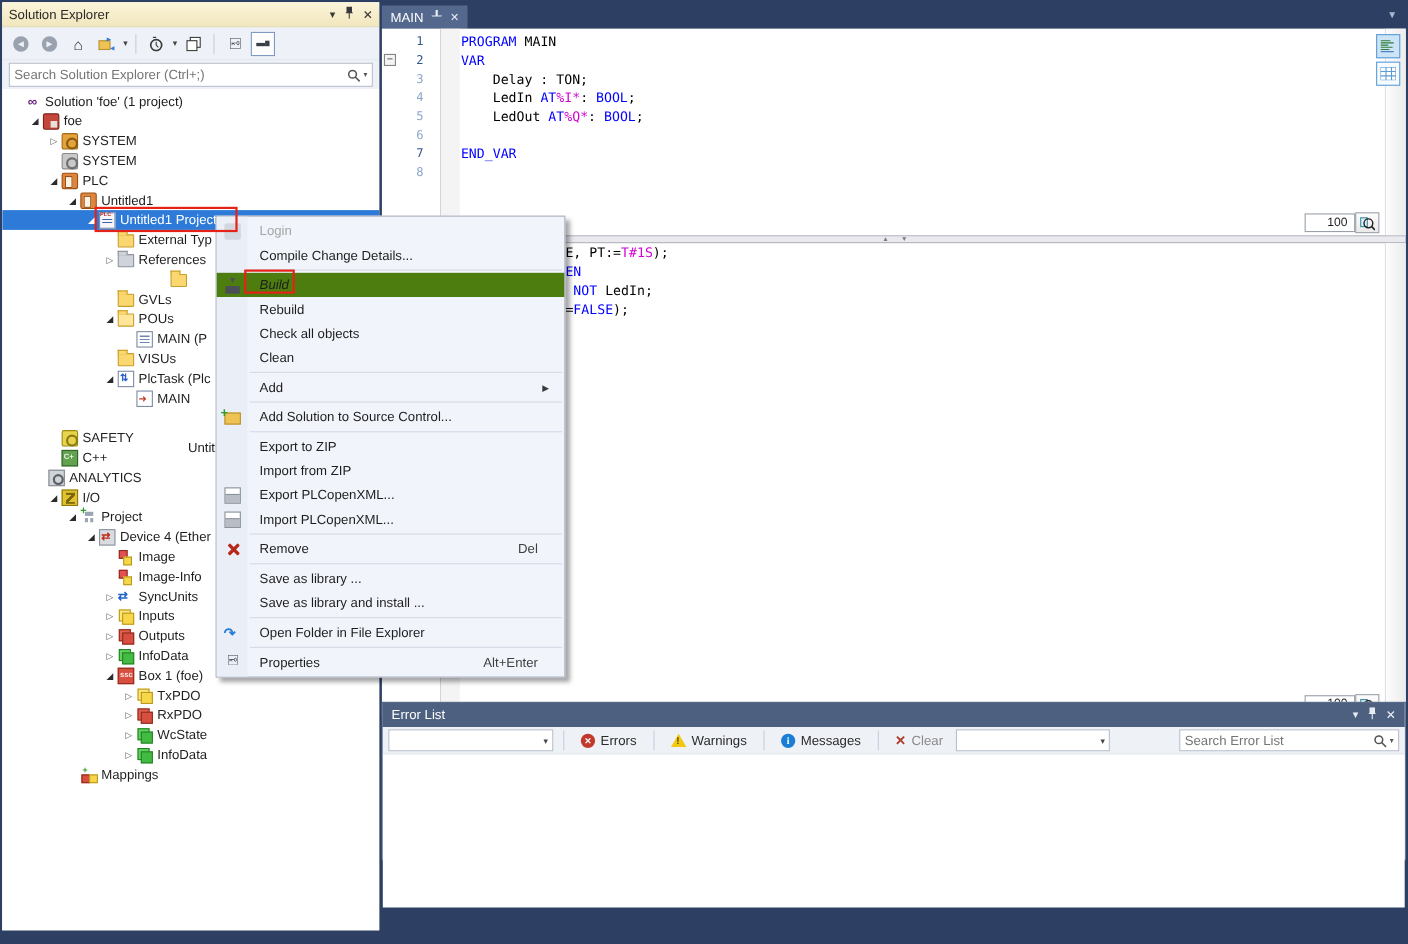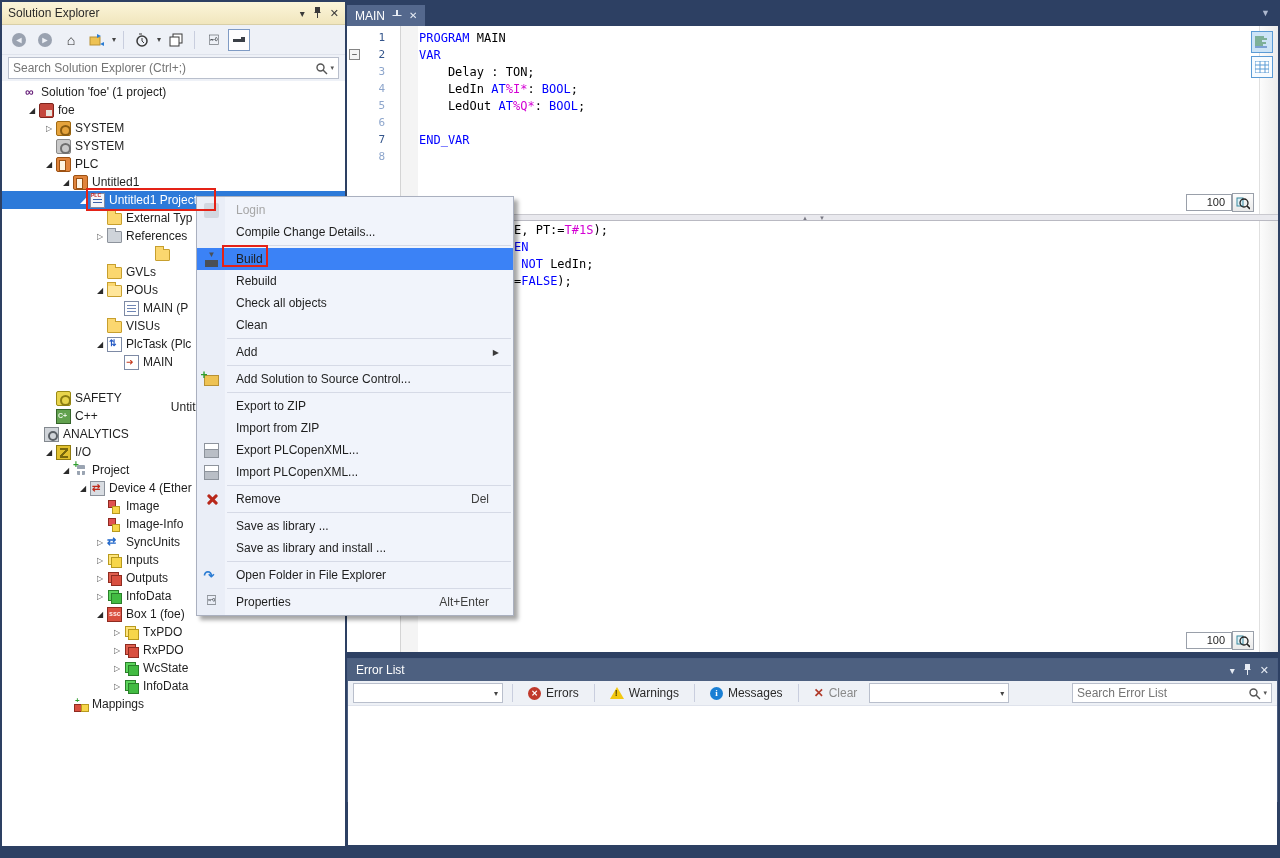--- a/index.html
+++ b/index.html
@@ -109,21 +109,21 @@
   .ebtn.active { background:#cde4f7; }
   .zoomer { position:absolute; right:24px; bottom:2px; display:flex; align-items:center; gap:0; }
   .zoomer .zbox { width:46px; height:17px; border:1px solid #9aa0aa; background:#fff; font-size:11px; text-align:right; padding:1px 6px 0 0; color:#1e1e1e; }
   .zoomer .zbtn { width:22px; height:19px; border:1px solid #9aa0aa; background:linear-gradient(#fdfdfd,#e9e9e9); display:flex; align-items:center; justify-content:center; }
   #splitter { position:absolute; top:212px; left:0; right:0; height:7px; background:#e9e9ee; border-top:1px solid #c9c9cf; border-bottom:1px solid #b9b9c2; }
   #splitter .tri { position:absolute; top:0; font-size:6px; color:#7a7a84; }
   #p2-code { position:absolute; left:167px; top:2px; }
   #p2-code .frag { height:17px; font-family:"DejaVu Sans Mono", monospace; font-size:12px; white-space:pre; }
 
   
-  #error-list { position:absolute; left:347px; top:658px; width:931px; height:144px; background:#fff; border:1px solid #4a5d80; }
+  #error-list { position:absolute; left:347px; top:638px; width:931px; height:144px; background:#fff; border:1px solid #4a5d80; }
   #el-header { height:22px; background:#4d6080; color:#fff; display:flex; align-items:center; padding:0 8px; }
   #el-header .ttl { flex:1; font-size:12px; }
   #el-header .hicons { color:#e7ecf4; }
   #el-toolbar { height:25px; background:#eef1f6; border-bottom:1px solid #dfe3ec; display:flex; align-items:center; padding:0 5px; gap:6px; }
   .combo { height:20px; background:#fff; border:1px solid #b9bfcc; display:flex; align-items:center; justify-content:flex-end; padding-right:4px; color:#555; }
   .combo .car { font-size:8px; color:#444; }
   .elbtn { display:flex; align-items:center; gap:5px; padding:0 6px; height:20px; color:#2a2a2a; }
   .elbtn.dim { color:#8a8a8a; }
   .errico { width:13px; height:13px; border-radius:50%; background:#c0392b; color:#fff; font-size:8px; font-weight:bold; line-height:13px; text-align:center; }
   .warnico { width:0; height:0; border-left:7px solid transparent; border-right:7px solid transparent; border-bottom:12px solid #f2c811; position:relative; }
@@ -133,21 +133,21 @@
   .el-search { margin-left:auto; width:200px; height:20px; background:#fff; border:1px solid #b9bfcc; display:flex; align-items:center; padding:0 4px; }
   .el-search input { flex:1; border:none; outline:none; font-size:12px; color:#717171; font-family:"Liberation Sans",sans-serif; background:transparent; }
 
   
   #ctx-menu { position:absolute; left:196px; top:196px; width:318px; background:#f1f4fb; border:1px solid #aab0bf; box-shadow:4px 4px 4px rgba(0,0,0,0.35); z-index:50; padding:2px 0; }
   #ctx-menu::before { content:""; position:absolute; left:0; top:0; bottom:0; width:28px; background:#eaeef7; }
   .mitem { height:22px; display:flex; align-items:center; position:relative; padding-right:10px; }
   .mitem .mico { width:28px; flex:0 0 28px; display:flex; align-items:center; justify-content:center; position:relative; }
   .mitem .mlabel { margin-left:7px; font-size:12px; color:#1e1e1e; position:relative; padding:1px 4px; }
   .mitem.disabled .mlabel { color:#a6a6a6; }
-  .mitem.hl { background:#3b82f6; }
+  .mitem.hl { background:#4d7c0f;font-style:italic; }
   .mitem .mshort { margin-left:auto; font-size:12px; color:#404040; padding-right:14px; }
   .mitem .sub { margin-left:auto; font-size:8px; color:#3a3a3a; padding-right:4px; }
   .msep { height:1px; background:#d6dae6; margin:2px 2px 2px 30px; }
   .redbox { border:2px solid #e42217; position:absolute; z-index:60; pointer-events:none; }
   
   .mi { width:15px; height:15px; position:relative; display:inline-block; }
   .mi-login { opacity:.45; background:#b7bcc6; border-radius:2px; }
   .mi-login::after { content:"→"; position:absolute; left:2px; top:0; color:#fff; font-size:10px; }
   .mi-build { }
   .mi-build::before { content:""; position:absolute; left:1px; bottom:0; width:13px; height:7px; background:#4a4f55; }

